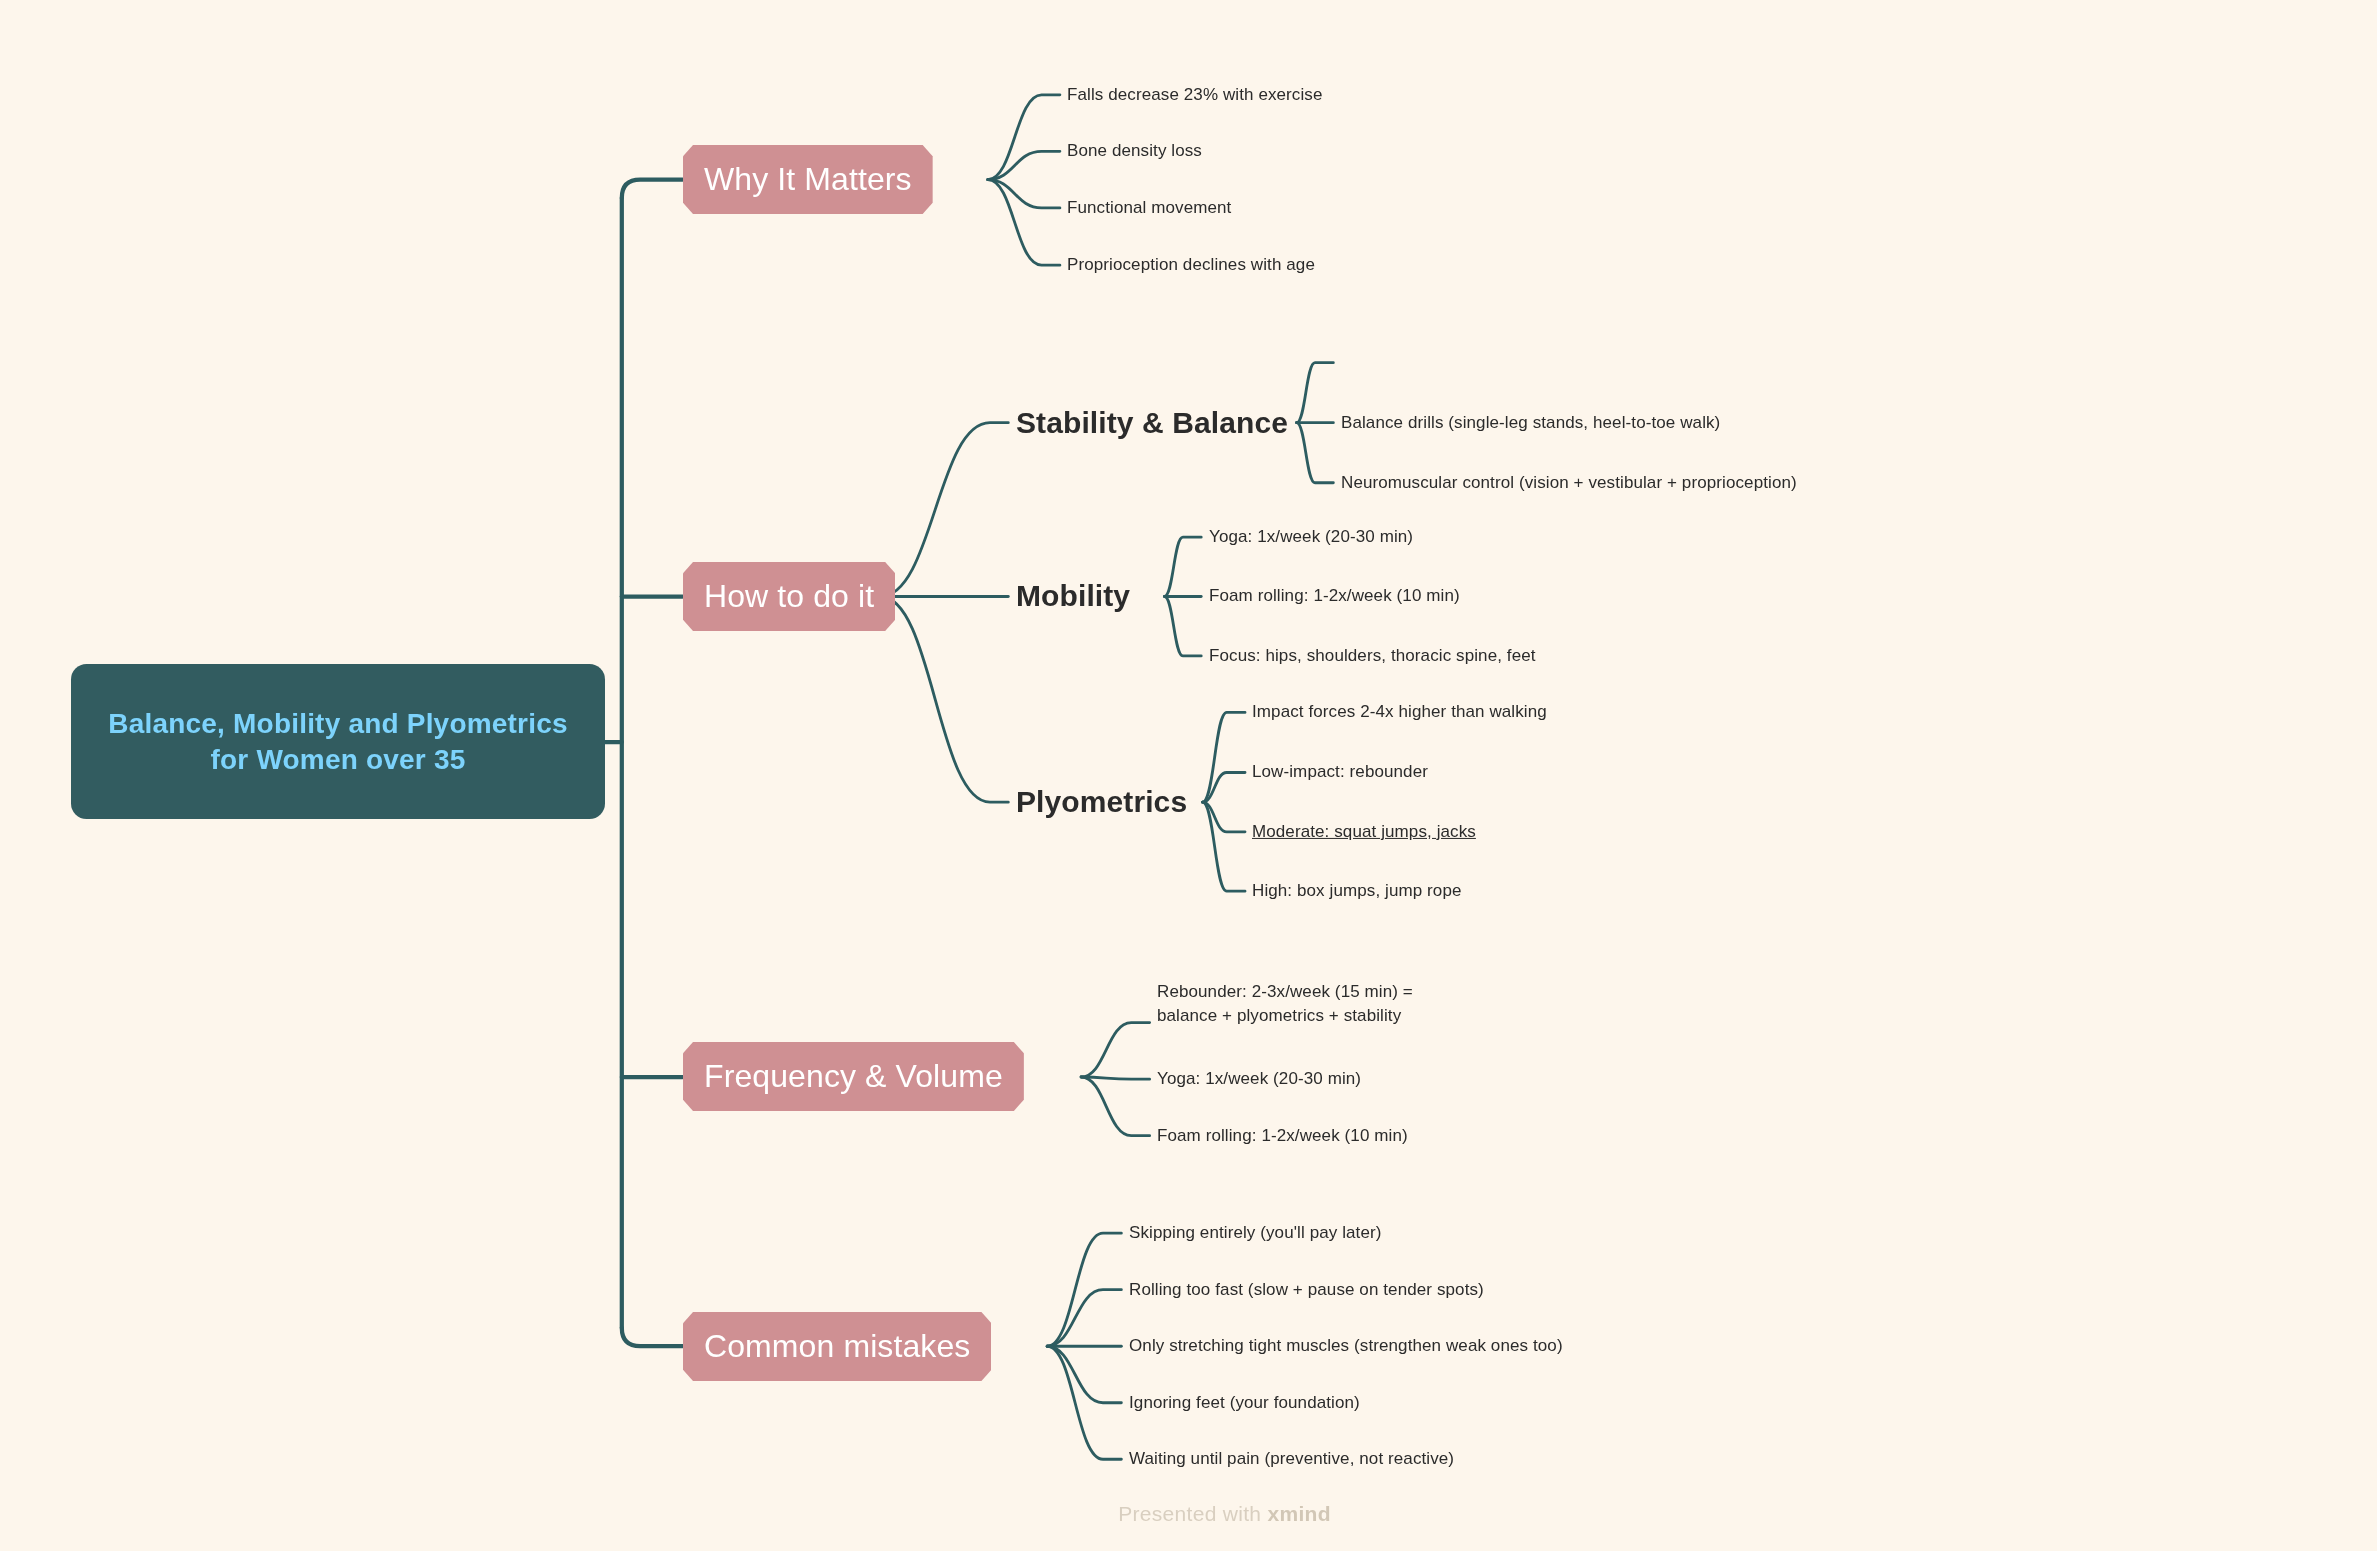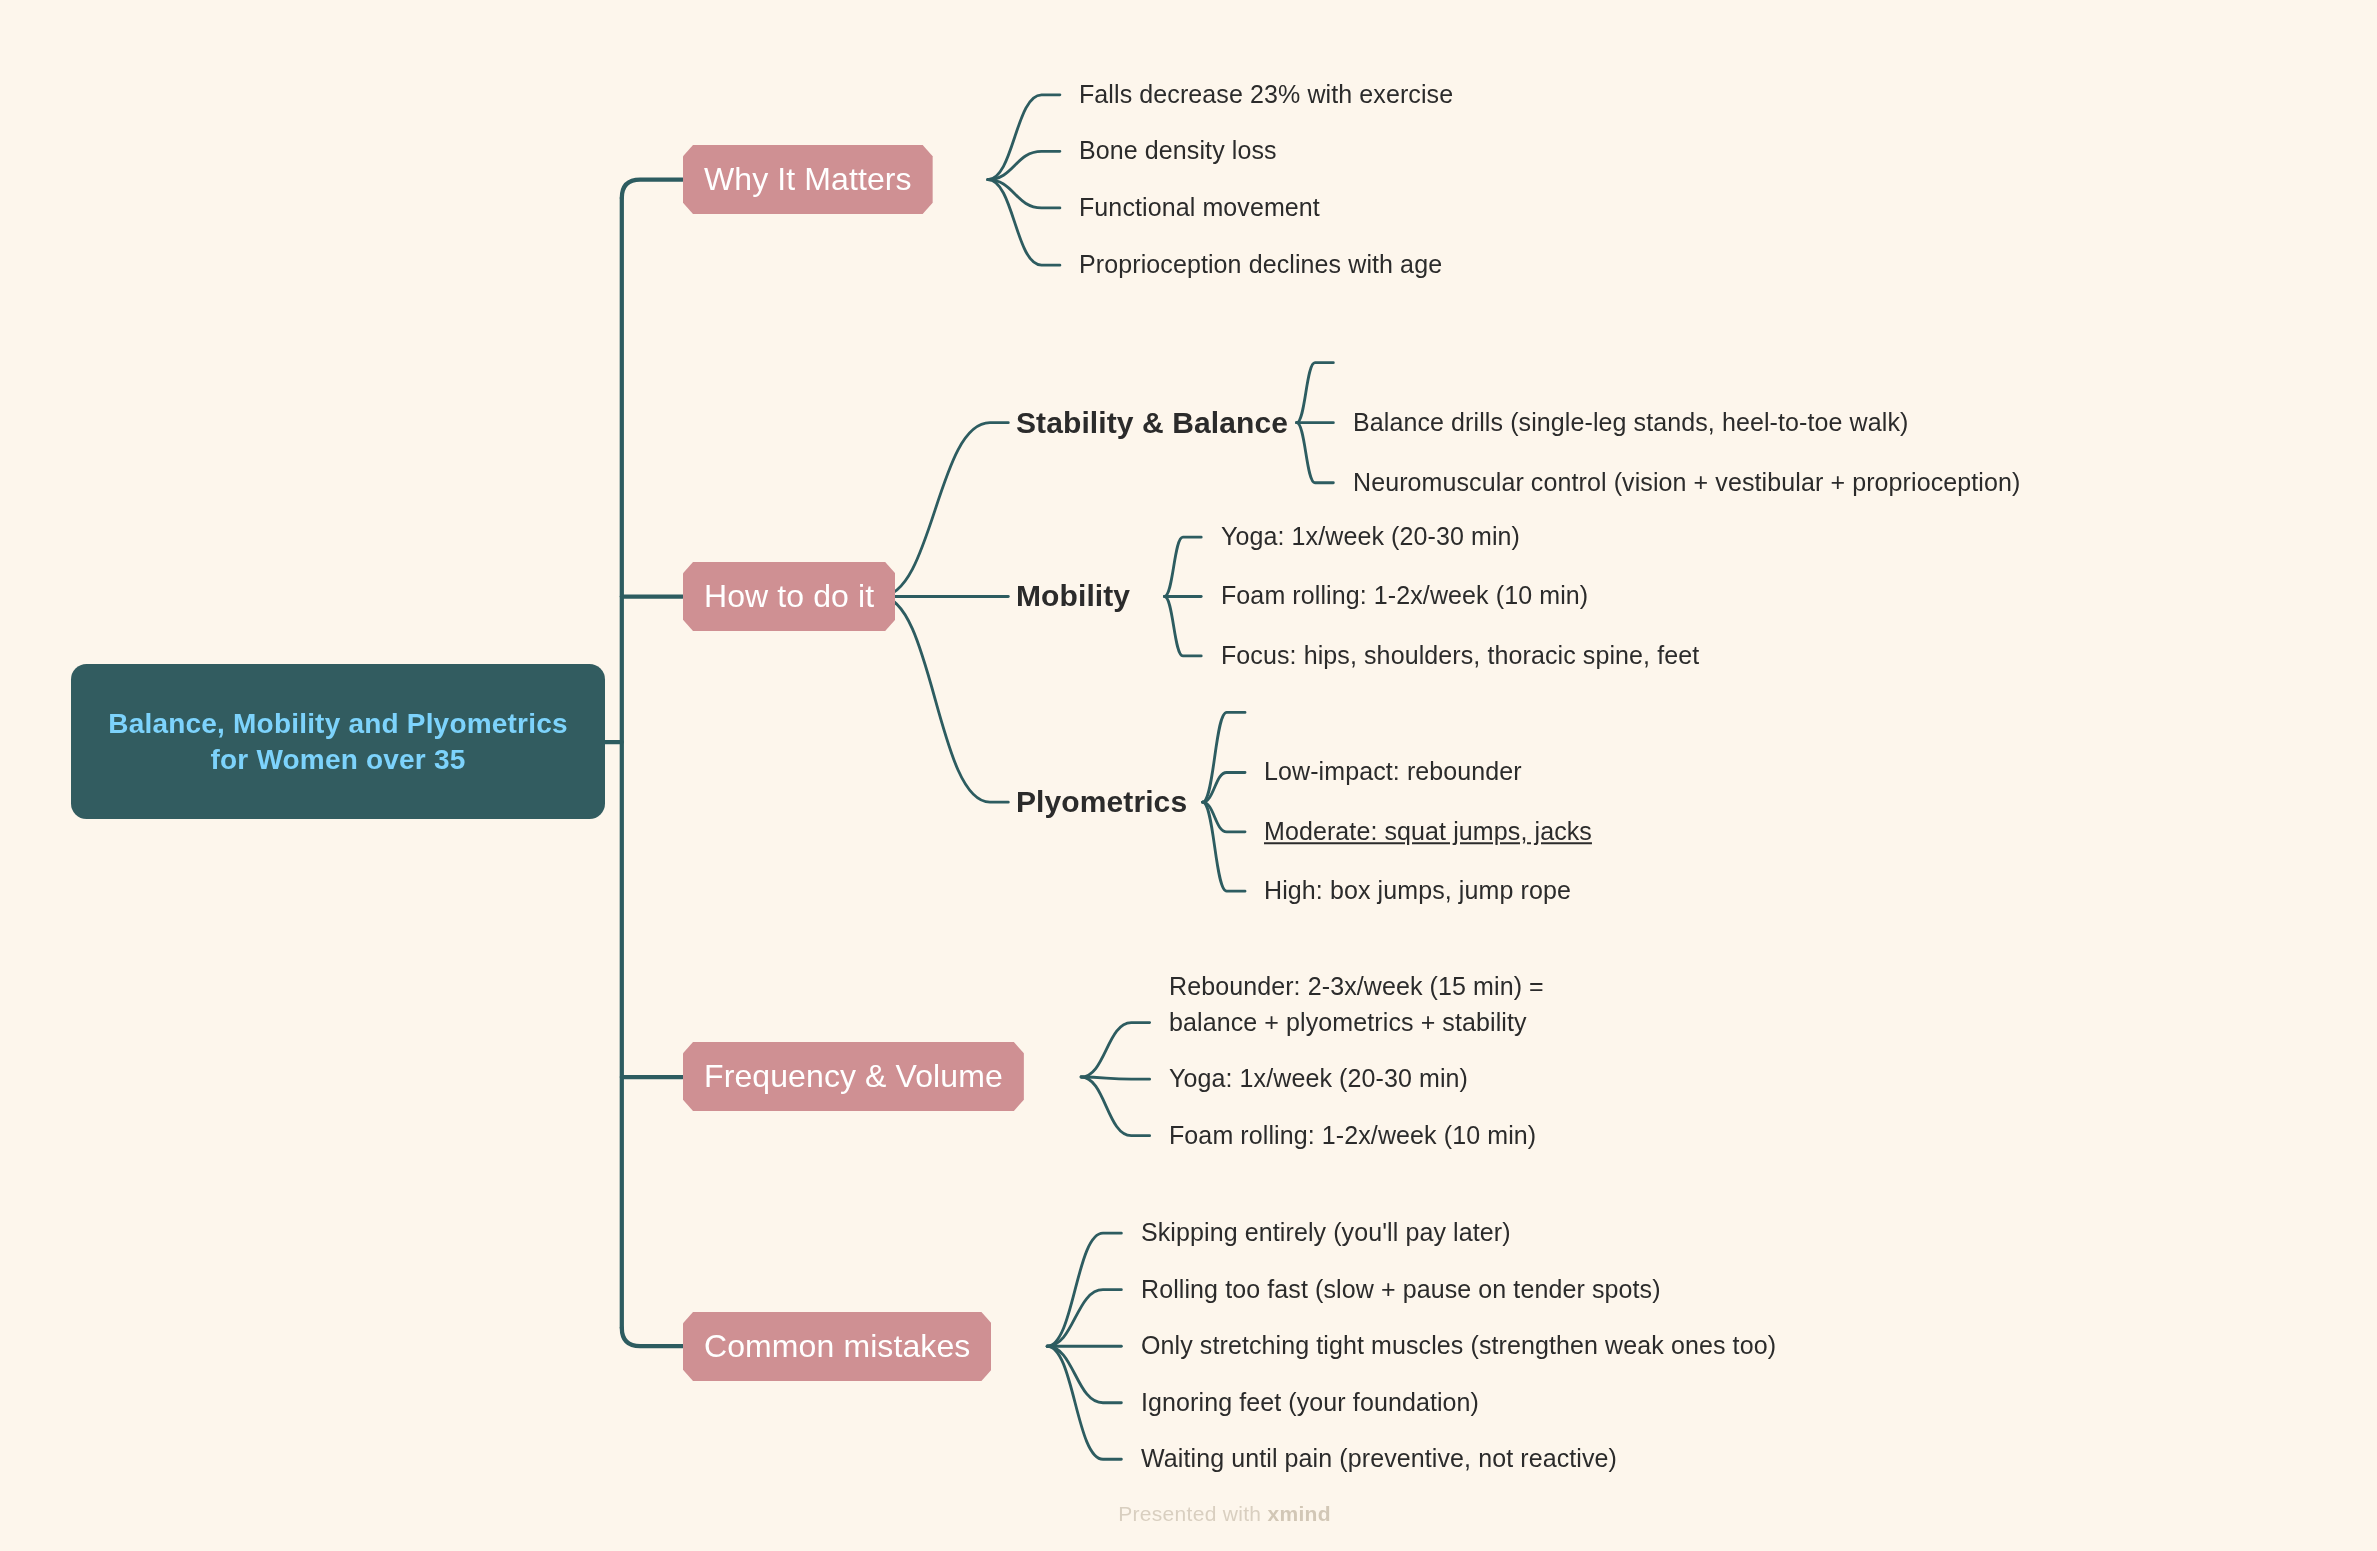--- a/index.html
+++ b/index.html
@@ -82,26 +82,25 @@
     font-weight: bold;
     white-space: nowrap;
     letter-spacing: 0.1px;
   }
 
   
   .leaf-node {
     position: absolute;
     transform: translateY(-50%);
     color: #2b2b2b;
-    font-size: 25px;
+    font-size: 17px;
     font-weight: normal;
     white-space: pre;
     line-height: 1.42;
     letter-spacing: 0.1px;
-    margin-left: 12px;
   }
 
   
   .footer {
     position: absolute;
     left: 0;
     top: 1502px;
     width: 2377px;
     text-align: center;
     color: #d9cfc0;
@@ -169,20 +168,21 @@
   <div class="l2-node" style="left:1016px; top:423px;">Stability &amp; Balance</div>
   <div class="leaf-node" style="left:1341px; top:423px;">Balance drills (single-leg stands, heel-to-toe walk)</div>
   <div class="leaf-node" style="left:1341px; top:483px;">Neuromuscular control (vision + vestibular + proprioception)</div>
 
   <div class="l2-node" style="left:1016px; top:596px;">Mobility</div>
   <div class="leaf-node" style="left:1209px; top:537px;">Yoga: 1x/week (20-30 min)</div>
   <div class="leaf-node" style="left:1209px; top:596px;">Foam rolling: 1-2x/week (10 min)</div>
   <div class="leaf-node" style="left:1209px; top:656px;">Focus: hips, shoulders, thoracic spine, feet</div>
 
   <div class="l2-node" style="left:1016px; top:802px;">Plyometrics</div>
+  <div class="leaf-node" style="left:1252px; top:712px;">Impact forces 2-4x higher than walking</div>
   <div class="leaf-node" style="left:1252px; top:772px;">Low-impact: rebounder</div>
   <div class="leaf-node" style="left:1252px; top:832px;text-decoration:underline;">Moderate: squat jumps, jacks</div>
   <div class="leaf-node" style="left:1252px; top:891px;">High: box jumps, jump rope</div>
 
   <div class="l1-node" style="left:683px; top:1042px;">
     <span class="l1-text">Frequency &amp; Volume</span>
   </div>
   <div class="leaf-node" style="left:1157px; top:1004px;">Rebounder: 2-3x/week (15 min) =<br>balance + plyometrics + stability</div>
   <div class="leaf-node" style="left:1157px; top:1079px;">Yoga: 1x/week (20-30 min)</div>
   <div class="leaf-node" style="left:1157px; top:1136px;">Foam rolling: 1-2x/week (10 min)</div>

